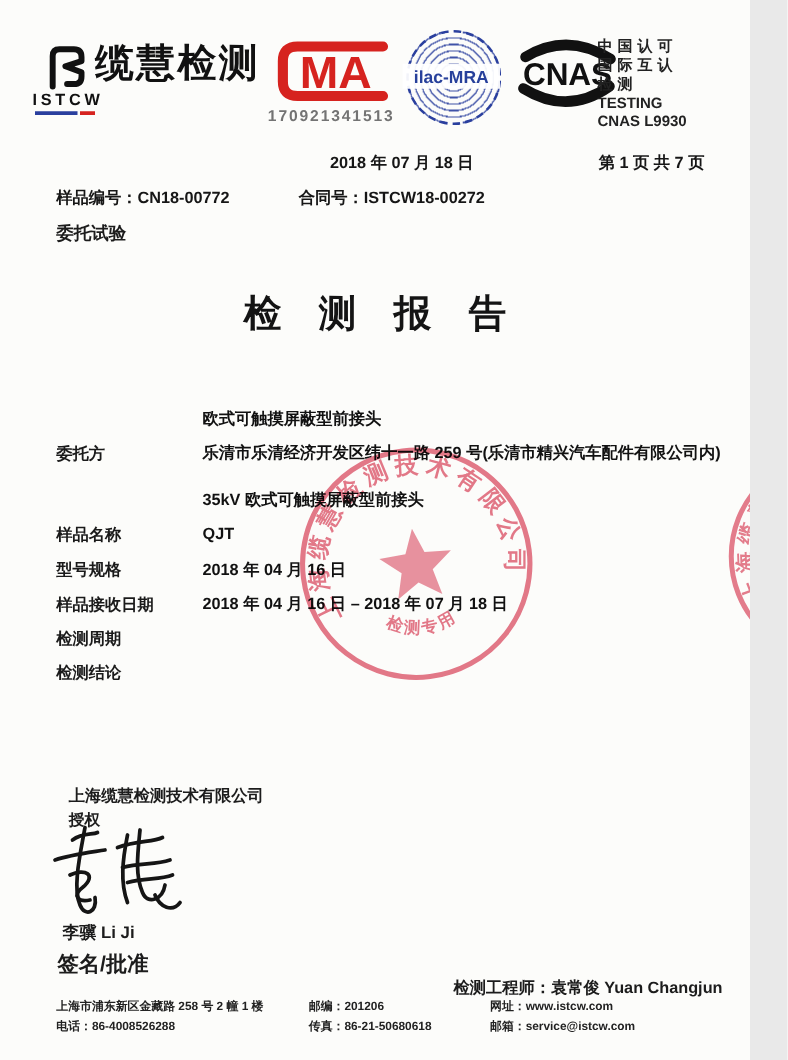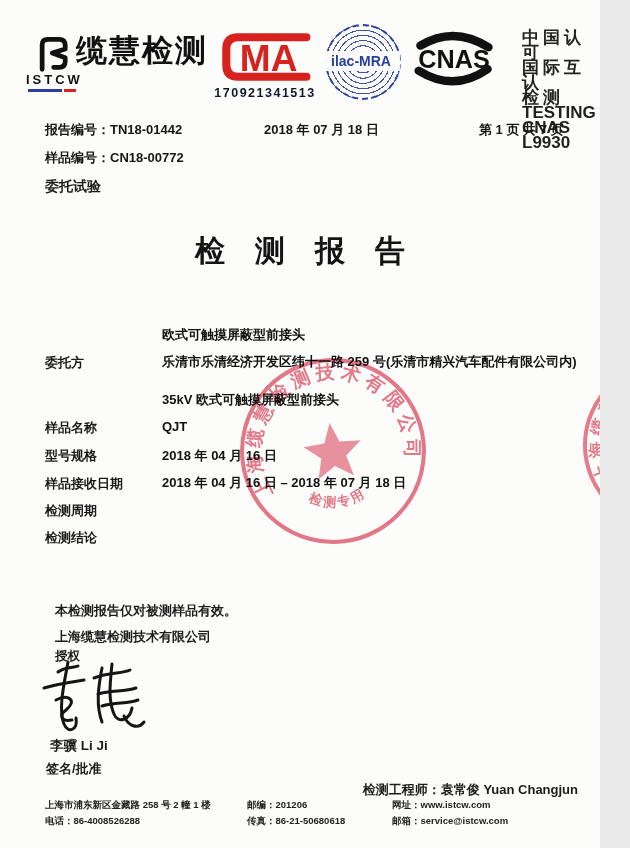--- a/index.html
+++ b/index.html
@@ -7,28 +7,28 @@
   #page{position:relative;width:600px;height:848px;background:#fcfcfa;overflow:hidden;color:#1c1c1c;text-decoration:underline;}
   .abs{position:absolute;}
   
   #istcw-icon{left:34px;top:34px;}
   #brand-cn{left:76px;top:30px;font-size:31px;font-weight:900;letter-spacing:2px;color:#111;}
   #brand-en{left:26px;top:72px;font-size:13px;font-weight:900;letter-spacing:3px;color:#111;}
   #brand-tagline{left:28px;top:89px;width:52px;height:3px;display:flex;}
   #brand-tagline .b1{width:34px;height:3px;background:#2a3f9e;}
   #brand-tagline .b2{width:12px;height:3px;background:#d6231f;margin-left:2px;}
   #cma-box{left:216px;top:30px;}
-  #cma-number{left:212px;top:86px;width:106px;text-align:center;font-size:12.5px;font-weight:700;letter-spacing:1.5px;color:#0f172a;}
+  #cma-number{left:212px;top:86px;width:106px;text-align:center;font-size:12.5px;font-weight:700;letter-spacing:1.5px;color:#737373;}
   #ilac{left:325px;top:24px;width:72px;height:72px;border-radius:50%;
         background:repeating-radial-gradient(circle at 50% 50%, rgba(42,63,158,.9) 0 1.1px, rgba(255,255,255,0) 1.1px 5.2px);
         border:2px dashed #2a3f9e;}
   #ilac-band{left:-5px;top:25px;width:78px;height:20px;background:rgba(255,255,255,.94);
         display:flex;align-items:center;justify-content:center;font-size:14px;font-weight:800;color:#27409b;}
   #cnas-box{left:412px;top:30px;}
-  #accred{left:522px;top:30px;font-size:17px;font-weight:700;line-height:15px;color:#222;}
+  #accred{left:478px;top:30px;font-size:12px;font-weight:700;line-height:15px;color:#222;}
   #accred .cjk{letter-spacing:4px;}
   
   .meta{font-size:13px;font-weight:700;color:#161616;}
   #meta-report{left:45px;top:121px;}
   #meta-date{left:264px;top:121px;}
   #meta-pages{left:479px;top:121px;}
   #meta-sample{left:45px;top:149px;}
   #meta-contract{left:239px;top:149px;}
   #test-type{left:45px;top:178px;font-size:14px;font-weight:700;}
   
@@ -47,21 +47,21 @@
   
   #stamp-main{left:237px;top:355px;width:192px;height:192px;transform:rotate(-7deg);
               mix-blend-mode:multiply;opacity:.88;pointer-events:none;}
   #stamp-right{left:566px;top:352px;width:64px;height:186px;mix-blend-mode:multiply;opacity:.85;pointer-events:none;}
   
   #validity{left:55px;top:602px;font-size:13px;font-weight:700;}
   #company-line{left:55px;top:628px;font-size:13px;font-weight:700;}
   #authorize{left:55px;top:648px;font-size:12.5px;font-weight:600;}
   #signature{left:28px;top:658px;}
   #signer-name{left:50px;top:737px;font-size:13.5px;font-weight:700;}
-  #signer-caption{left:46px;top:760px;font-size:13px;font-weight:600;}
+  #signer-caption{left:46px;top:760px;font-size:17px;font-weight:600;}
   #disclaimer{left:197px;top:686px;width:410px;font-size:9.5px;font-weight:500;line-height:15px;
               text-align:justify;color:#222;}
   #engineer{right:22px;top:781px;font-size:13px;font-weight:700;}
   
   #footer{left:45px;top:799px;width:565px;display:grid;grid-template-columns:202px 145px auto;
           row-gap:3px;font-size:9.5px;font-weight:700;color:#222;}
 </style>
 </head>
 <body>
 
@@ -94,27 +94,27 @@
   </svg>
 
   <div id="accred" class="abs">
     <div class="cjk">中国认可</div>
     <div class="cjk">国际互认</div>
     <div class="cjk">检测</div>
     <div>TESTING</div>
     <div>CNAS L9930</div>
   </div>
 
-  <div id="meta-report" class="abs meta">
-    <span>报告编号：</span><span>TN18-01442</span>
-  </div>
   <div id="meta-date" class="abs meta">2018 年 07 月 18 日</div>
   <div id="meta-pages" class="abs meta">第 1 页 共 7 页</div>
   <div id="meta-sample" class="abs meta">
     <span>样品编号：</span><span>CN18-00772</span>
+  </div>
+  <div id="meta-contract" class="abs meta">
+    <span>合同号：</span><span>ISTCW18-00272</span>
   </div>
   <div id="test-type" class="abs">委托试验</div>
 
   <div id="doc-title" class="abs">检测报告</div>
 
   <div id="client-label" class="abs flabel">委托方</div>
   <div id="client-name" class="abs fvalue">欧式可触摸屏蔽型前接头</div>
   <div id="client-addr" class="abs fvalue">乐清市乐清经济开发区纬十一路 259 号(乐清市精兴汽车配件有限公司内)</div>
 
   <div id="r0l" class="abs flabel">样品名称</div>
@@ -153,21 +153,20 @@
       <circle cx="101" cy="93" r="82" fill="none" stroke="#dc4a62" stroke-width="4"></circle>
       <text font-size="17" font-weight="700" letter-spacing="4">
         <textPath href="#arcTopR" startOffset="0">上海缆慧检测技术有限公司</textPath>
       </text>
       <text font-size="12" font-weight="700" letter-spacing="2">
         <textPath href="#arcBottomR" startOffset="0">检测专用章</textPath>
       </text>
     </g>
   </svg>
 
-  <div id="validity" class="abs">本检测报告仅对被测样品有效。</div>
   <div id="company-line" class="abs">上海缆慧检测技术有限公司</div>
   <div id="authorize" class="abs">授权</div>
 
   <svg id="signature" class="abs" width="150" height="85" viewBox="0 0 150 85">
     <g stroke="#151515" stroke-width="3" fill="none" stroke-linecap="round">
       <path d="M30 14 C38 8 46 10 50 8"></path>
       <path d="M40 4 C36 26 30 52 36 66 C40 76 50 72 48 60"></path>
       <path d="M16 30 C28 26 44 24 56 22"></path>
       <path d="M28 42 C40 36 50 42 38 52 C30 58 34 64 44 62"></path>
       <path d="M74 10 C70 30 68 48 74 64"></path>

